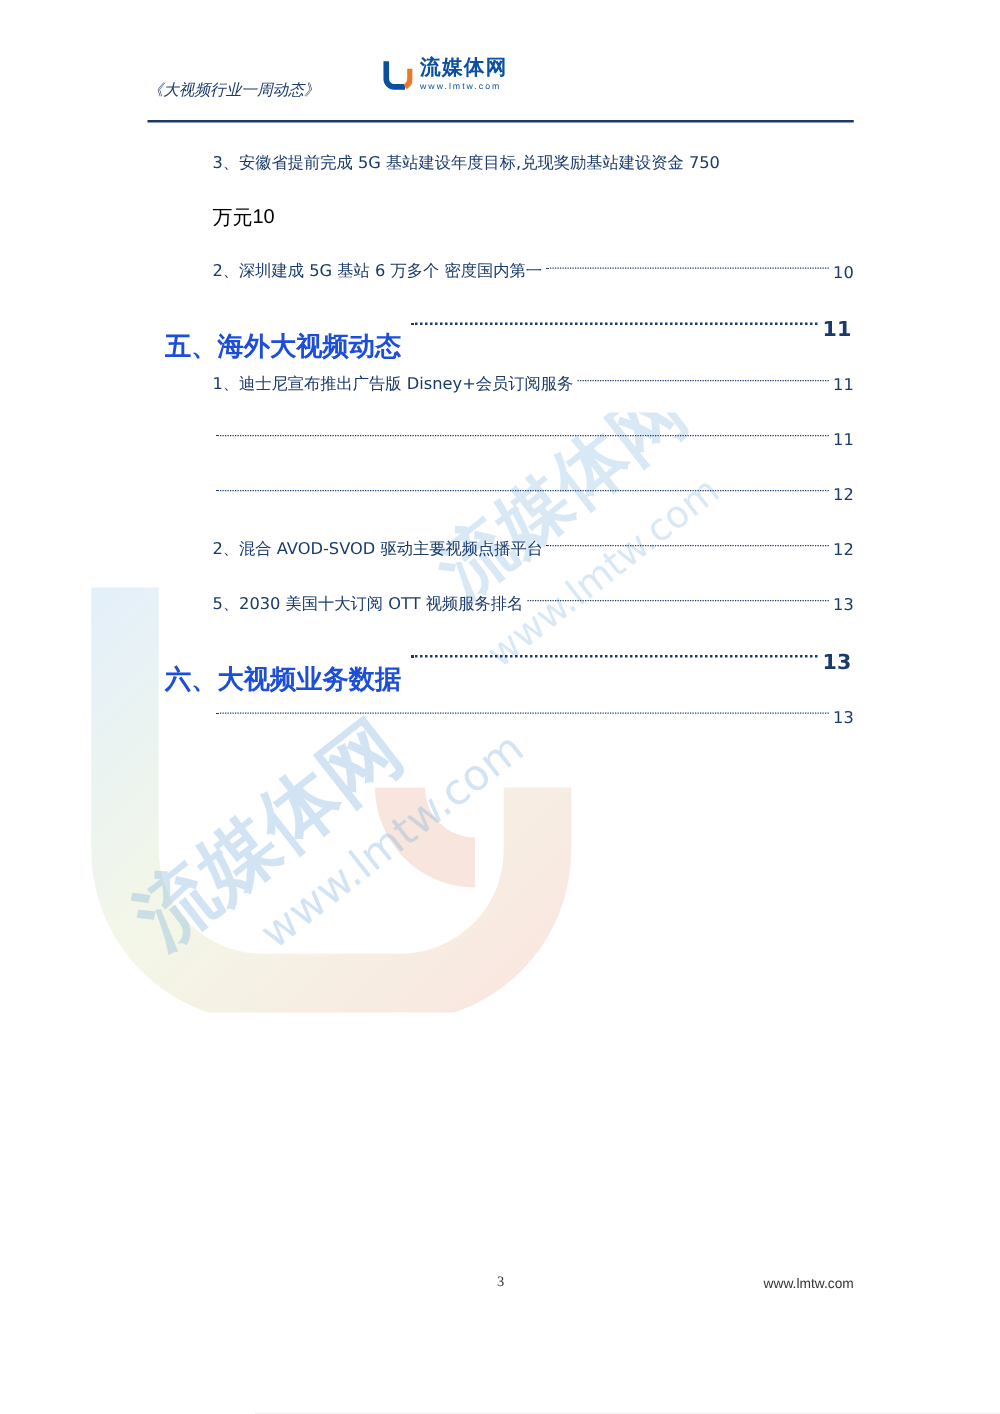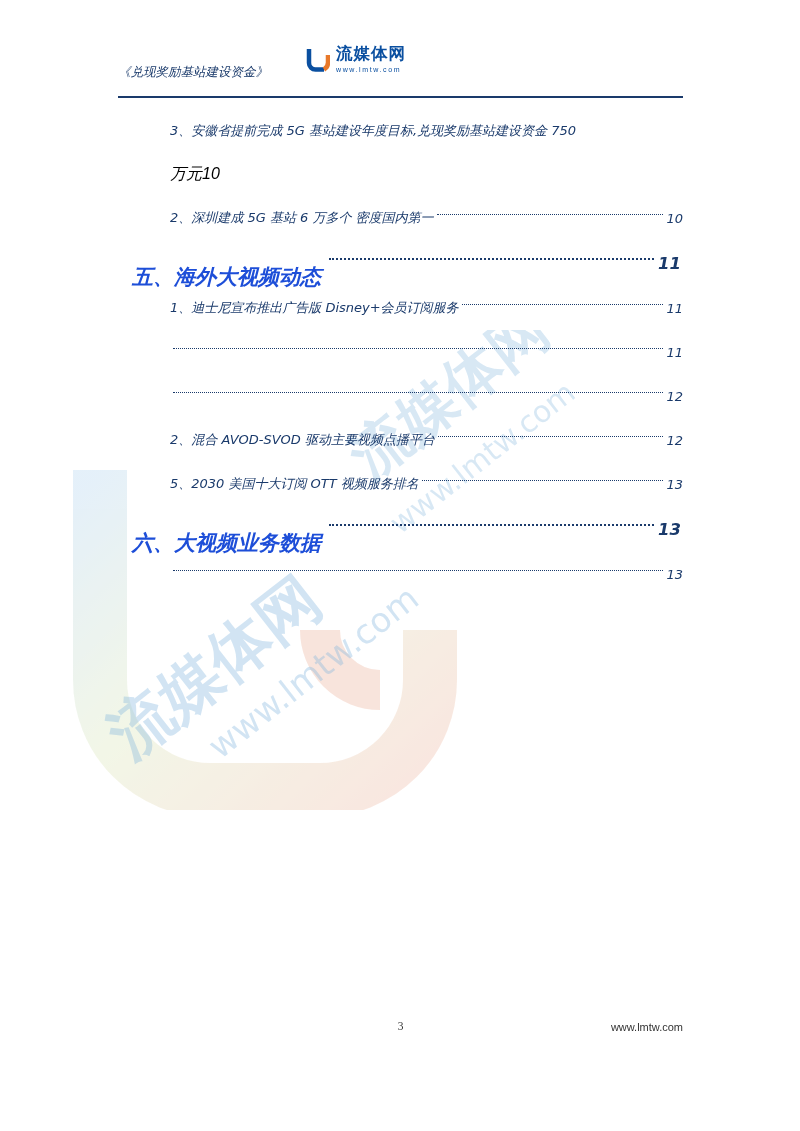--- a/index.html
+++ b/index.html
@@ -90,21 +90,20 @@
     z-index: 2;
   }
 
   
   .toc {
     position: absolute;
     left: 118px;
     top: 110px;
     width: 565px;
     z-index: 1;
-    font-style: italic;
   }
   .toc-row {
     display: flex;
     align-items: baseline;
     position: relative;
     width: 100%;
     box-sizing: border-box;
   }
   .toc-entry {
     margin: 0;
@@ -236,21 +235,21 @@
         <text transform="translate(150,430) rotate(-38)" font-size="34">www.lmtw.com</text>
       </g>
       <g opacity="0.30" fill="#7fb4dd" font-family="DejaVu Sans, sans-serif">
         <text transform="translate(300,150) rotate(-38)" font-size="58" font-weight="bold">流媒体网</text>
         <text transform="translate(330,205) rotate(-38)" font-size="30">www.lmtw.com</text>
       </g>
     </svg>
   </div>
 
   <div class="header">
-    <div class="header-title">《兑现奖励基站建设资金》</div>
+    <div class="header-title">《大视频行业一周动态》</div>
     <div class="logo-wrap">
       <div class="logo-mark">
         <svg width="26" height="26" viewBox="0 0 26 26" xmlns="http://www.w3.org/2000/svg">
           <path d="M5,3 L5,17 A6.5,6.5 0 0 0 11.5,23.5 L20,23.5" fill="none" stroke="#0a4fa0" stroke-width="4.5" stroke-linecap="butt"></path>
           <path d="M20,23.5 A8,8 0 0 0 24,16.5 L24,9" fill="none" stroke="#e8792a" stroke-width="4.5"></path>
         </svg>
       </div>
       <div class="logo-text">
         <span class="logo-cn">流媒体网</span>
         <span class="logo-en">www.lmtw.com</span>

